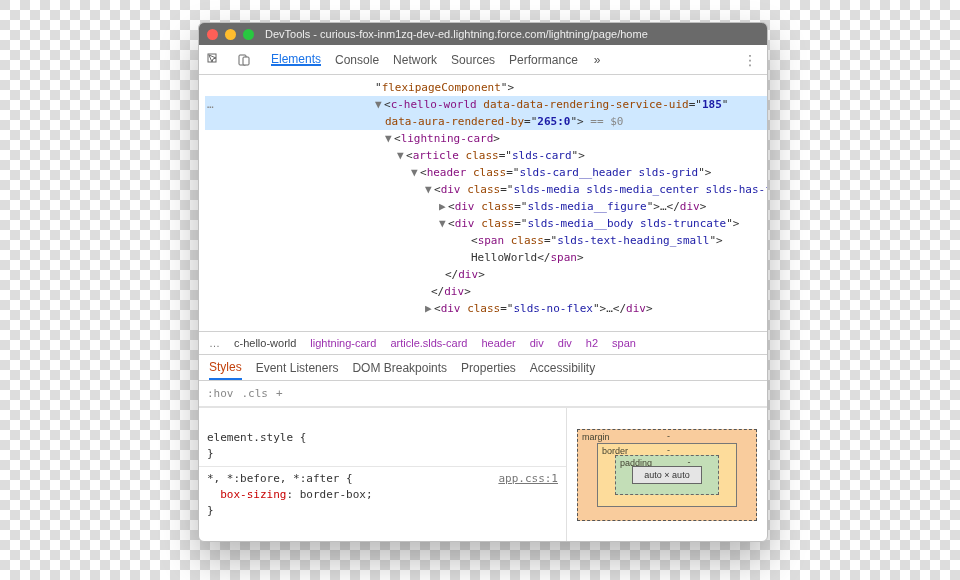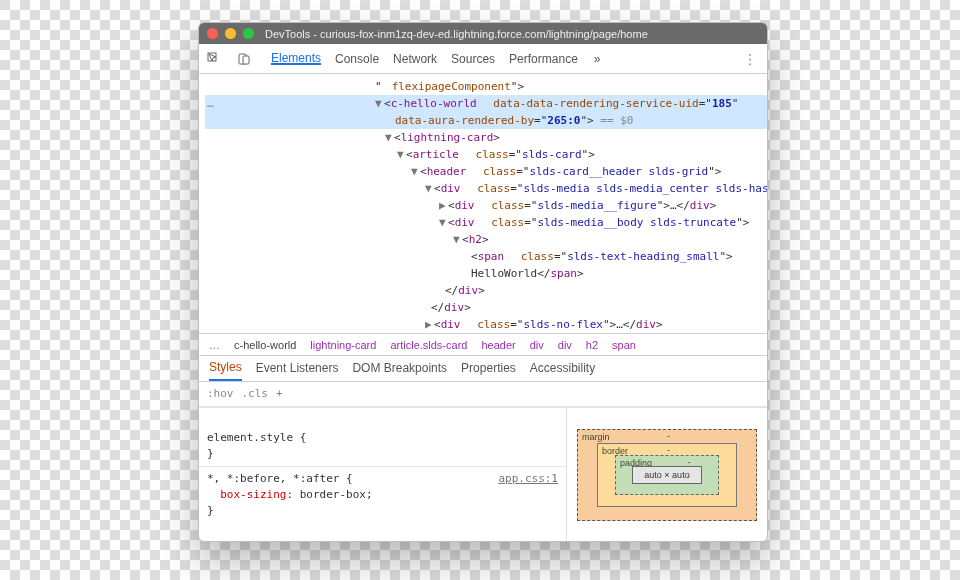--- a/index.html
+++ b/index.html
@@ -25,21 +25,21 @@
   .tab { display:flex; align-items:center; color:#555; cursor:pointer; }
   .tab.active { color:#1a73e8; border-bottom:2px solid #1a73e8; }
   .more { margin-left:2px; color:#555;}
   .vdots { margin-left:auto; color:#888; font-size:14px; padding:0 4px;}
   .dom { flex:1 1 auto; overflow:auto; font-family: Menlo, Consolas, monospace; font-size:11px;
     padding:4px 0 6px 6px; line-height:17px; white-space:nowrap;}
   .line { padding-left:0;}
   .sel { background:#cfe8ff;}
   .ell { position:absolute; left:2px; top:0; color:#888;}
   .tri { color:#777; display:inline-block; width:9px;}
-  .t-tag{color:#881280;} .t-attr{color:#994500;margin-left:10px;} .t-val{color:#1a1aa6;}
+  .t-tag{color:#881280;} .t-attr{color:#994500;} .t-val{color:#1a1aa6;}
   .t-sel{color:#888;} .t-bl{color:#1a1aa6; font-weight:600;}
   .crumbbar{height:24px; border-top:1px solid #d0d0d0; border-bottom:1px solid #d0d0d0;
     display:flex; align-items:center; gap:14px; padding:0 10px; color:#9b2fae; font-size:11px;}
   .crumbbar .cur{color:#444;}
   .cb-ell{color:#777;}
   .subtabs{height:26px; border-bottom:1px solid #d0d0d0; display:flex; gap:14px; align-items:center;
     padding:0 10px; color:#555;}
   .subtabs .active{color:#c2410c; border-bottom:2px solid #1a73e8; height:100%; display:flex; align-items:center;}
   .filterrow{height:26px; border-bottom:1px solid #e3e3e3; display:flex; align-items:center;
     padding:0 8px; gap:8px; color:#888; font-size:11px;}
@@ -102,21 +102,20 @@
       <span class="ell">…</span>
       <span class="tri">▼</span>&lt;<span class="t-tag">c-hello-world</span> <span class="t-attr">data-data-rendering-service-uid</span>="<span class="t-bl">185</span>"
     </div>
     <div class="line sel" style="padding-left:180px;"><span class="t-attr">data-aura-rendered-by</span>="<span class="t-bl">265:0</span>"&gt; <span class="t-sel">== $0</span></div>
     <div class="line" style="padding-left:180px;"><span class="tri">▼</span>&lt;<span class="t-tag">lightning-card</span>&gt;</div>
     <div class="line" style="padding-left:192px;"><span class="tri">▼</span>&lt;<span class="t-tag">article</span> <span class="t-attr">class</span>="<span class="t-val">slds-card</span>"&gt;</div>
     <div class="line" style="padding-left:206px;"><span class="tri">▼</span>&lt;<span class="t-tag">header</span> <span class="t-attr">class</span>="<span class="t-val">slds-card__header slds-grid</span>"&gt;</div>
     <div class="line" style="padding-left:220px;"><span class="tri">▼</span>&lt;<span class="t-tag">div</span> <span class="t-attr">class</span>="<span class="t-val">slds-media slds-media_center slds-has-flexi-truncate</span>"&gt;</div>
     <div class="line" style="padding-left:234px;"><span class="tri">▶</span>&lt;<span class="t-tag">div</span> <span class="t-attr">class</span>="<span class="t-val">slds-media__figure</span>"&gt;…&lt;/<span class="t-tag">div</span>&gt;</div>
     <div class="line" style="padding-left:234px;"><span class="tri">▼</span>&lt;<span class="t-tag">div</span> <span class="t-attr">class</span>="<span class="t-val">slds-media__body slds-truncate</span>"&gt;</div>
-    <div class="line" style="padding-left:248px;"><span class="tri">▼</span>&lt;<span class="t-tag">h2</span>&gt;</div>
     <div class="line" style="padding-left:266px;">&lt;<span class="t-tag">span</span> <span class="t-attr">class</span>="<span class="t-val">slds-text-heading_small</span>"&gt;</div>
     <div class="line" style="padding-left:266px;"><span>HelloWorld</span>&lt;/<span class="t-tag">span</span>&gt;</div>
     <div class="line" style="padding-left:240px;">&lt;/<span class="t-tag">div</span>&gt;</div>
     <div class="line" style="padding-left:226px;">&lt;/<span class="t-tag">div</span>&gt;</div>
     <div class="line" style="padding-left:220px;"><span class="tri">▶</span>&lt;<span class="t-tag">div</span> <span class="t-attr">class</span>="<span class="t-val">slds-no-flex</span>"&gt;…&lt;/<span class="t-tag">div</span>&gt;</div>
   </div>
 
   <div class="crumbbar">
     <span class="cb-ell">…</span>
     <span class="cur">c-hello-world</span>

